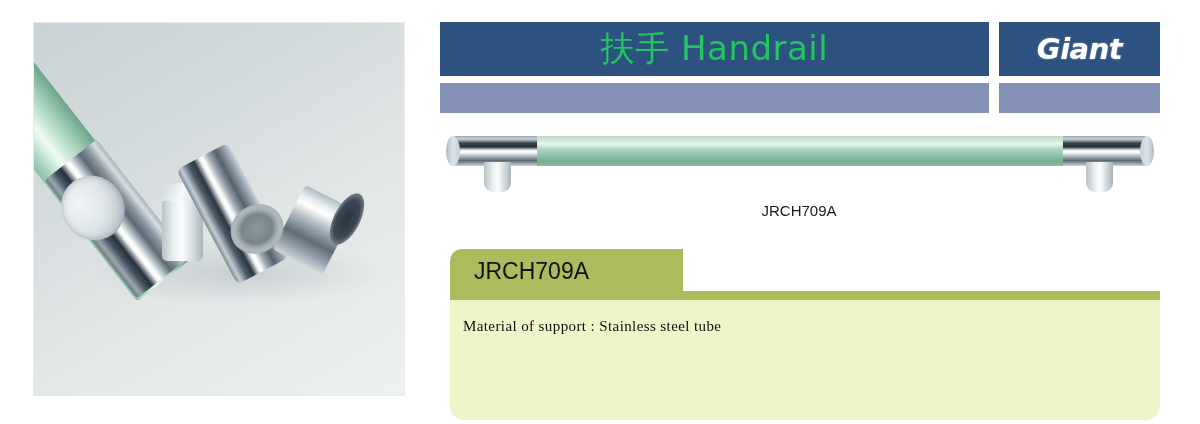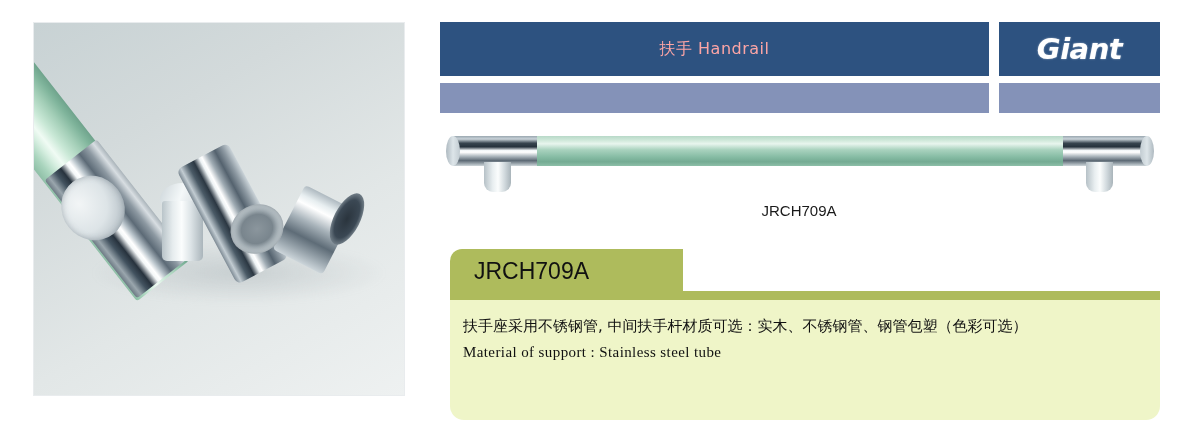--- a/index.html
+++ b/index.html
@@ -153,22 +153,22 @@
     left: 440px;
     top: 22px;
     width: 549px;
     height: 54px;
     background: #2d5280;
     display: flex;
     align-items: center;
     justify-content: center;
   }
   .hdr-title-text {
-    color: #fca5a5;
-    font-size: 16px;
+    color: #22c55e;
+    font-size: 34px;
     letter-spacing: .5px;
     white-space: nowrap;
     font-family: "DejaVu Sans", "Liberation Sans", sans-serif;
   }
   .hdr-logo-bar {
     position: absolute;
     left: 999px;
     top: 22px;
     width: 161px;
     height: 54px;
@@ -374,15 +374,14 @@
   <div class="rail-post-left"></div>
   <div class="rail-post-right"></div>
 </div>
 <div class="rail-caption">JRCH709A</div>
 
 <div class="desc-tab">
   <span class="desc-tab-text">JRCH709A</span>
 </div>
 <div class="desc-panel"></div>
 <div class="desc-lines">
-  <div class="desc-line">扶手座采用不锈钢管, 中间扶手杆材质可选：实木、不锈钢管、钢管包塑（色彩可选）</div>
   <div class="desc-line latin">Material  of  support :  Stainless    steel  tube</div>
 </div>
 
 </body></html>

